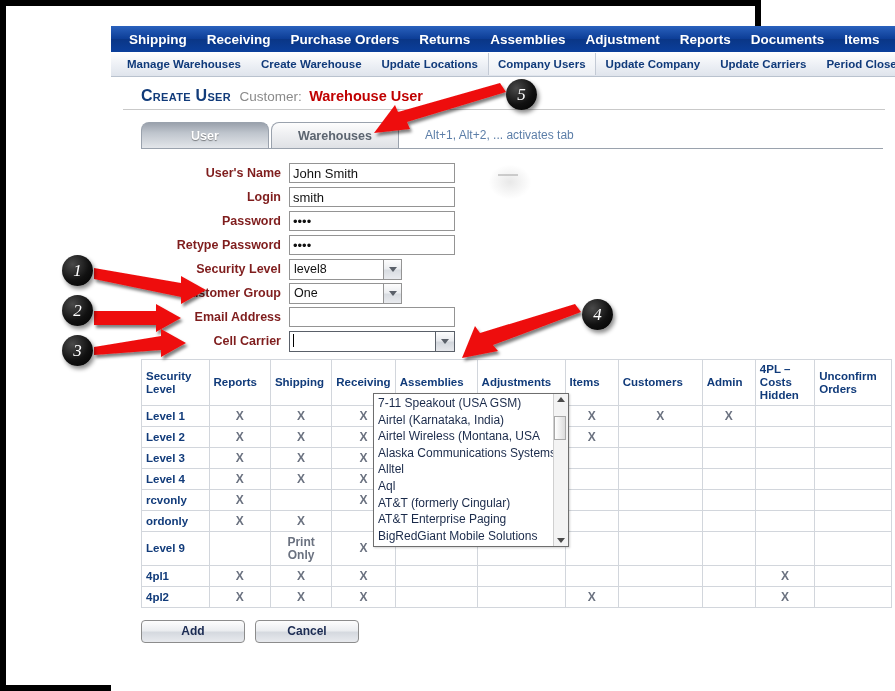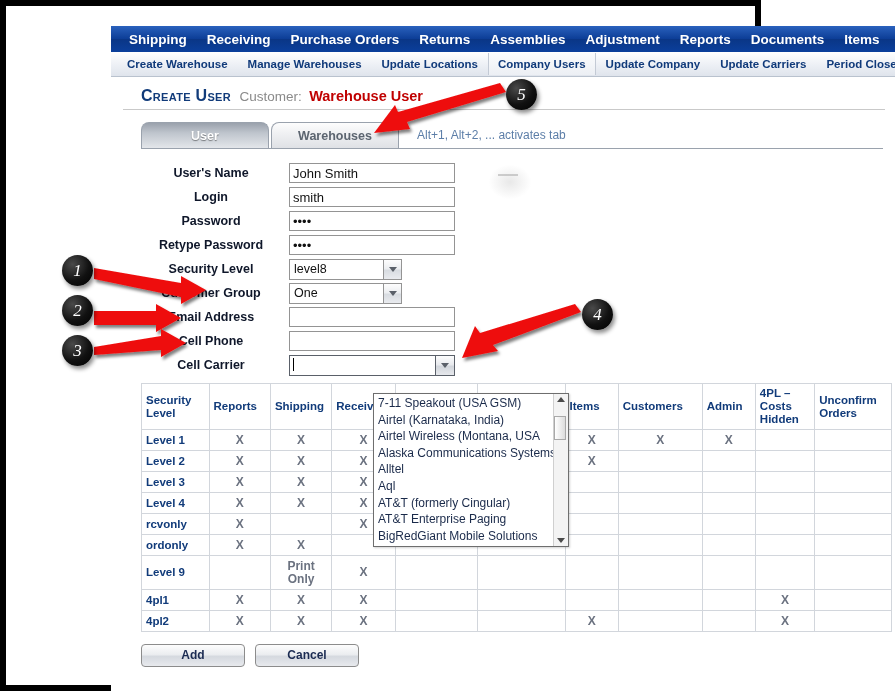--- a/index.html
+++ b/index.html
@@ -136,21 +136,21 @@
     background: linear-gradient(to bottom,#9aa1ac 0%, #bfc5cd 40%, #e3e6ea 100%);
     color: #ffffff;
     text-shadow: 0 1px 1px rgba(0,0,0,.45);
   }
   .tab.inactive {
     background: linear-gradient(to bottom,#fdfdfd 0%, #f0f1f3 40%, #dfe1e5 100%);
     color: #5c6570;
     margin-left: 2px;
   }
   .tabhint {
-    margin-left: 18px;
+    margin-left: 26px;
     color: #5c7ea8;
     font-size: 12px;
     line-height: 26px;
   }
   .tabpanel {
     margin-left: 18px;
     margin-right: 12px;
     border-top: 1px solid #9aa2ad;
     padding-top: 12px;
     min-height: 10px;
@@ -161,23 +161,23 @@
     position: relative;
   }
   .frow {
     display: flex;
     align-items: center;
     height: 24px;
     margin-bottom: 0px;
   }
   .flabel {
     width: 148px;
-    text-align: center;
+    text-align: right;
     padding-right: 8px;
-    color: #0f172a;
+    color: #7f1d1d;
     font-weight: bold;
     font-size: 12.5px;
     box-sizing: border-box;
   }
   .finput {
     width: 166px;
     height: 20px;
     border: 1px solid #949494;
     background: #fff;
     font-family: "Liberation Sans", sans-serif;
@@ -427,22 +427,22 @@
       <span class="nav-item">Returns</span>
       <span class="nav-item">Assemblies</span>
       <span class="nav-item">Adjustment</span>
       <span class="nav-item">Reports</span>
       <span class="nav-item">Documents</span>
       <span class="nav-item">Items</span>
       <span class="nav-item">Custo</span>
     </div>
 
     <div class="subnav">
+      <span class="subnav-item">Manage Warehouses</span>
       <span class="subnav-item">Create Warehouse</span>
-      <span class="subnav-item">Manage Warehouses</span>
       <span class="subnav-item">Update Locations</span>
       <span class="subnav-item active">Company Users</span>
       <span class="subnav-item">Update Company</span>
       <span class="subnav-item">Update Carriers</span>
       <span class="subnav-item">Period Close</span>
     </div>
 
     <div class="content">
 
       <div class="page-title-row">
@@ -500,24 +500,20 @@
                 <span class="caret"></span>
               </div>
             </div>
           </div>
 
           <div class="frow">
             <div class="flabel">Email Address</div>
             <input class="finput" value="" style="">
           </div>
 
-          <div class="frow">
-            <div class="flabel">Cell Phone</div>
-            <input class="finput" value="" style="">
-          </div>
 
           <div class="frow">
             <div class="flabel">Cell Carrier</div>
             <div class="combo-wrap">
               <div class="combo-text"><span class="caretbar"></span></div>
               <div class="combo-btn">
                 <span class="caret"></span>
               </div>
             </div>
           </div>

